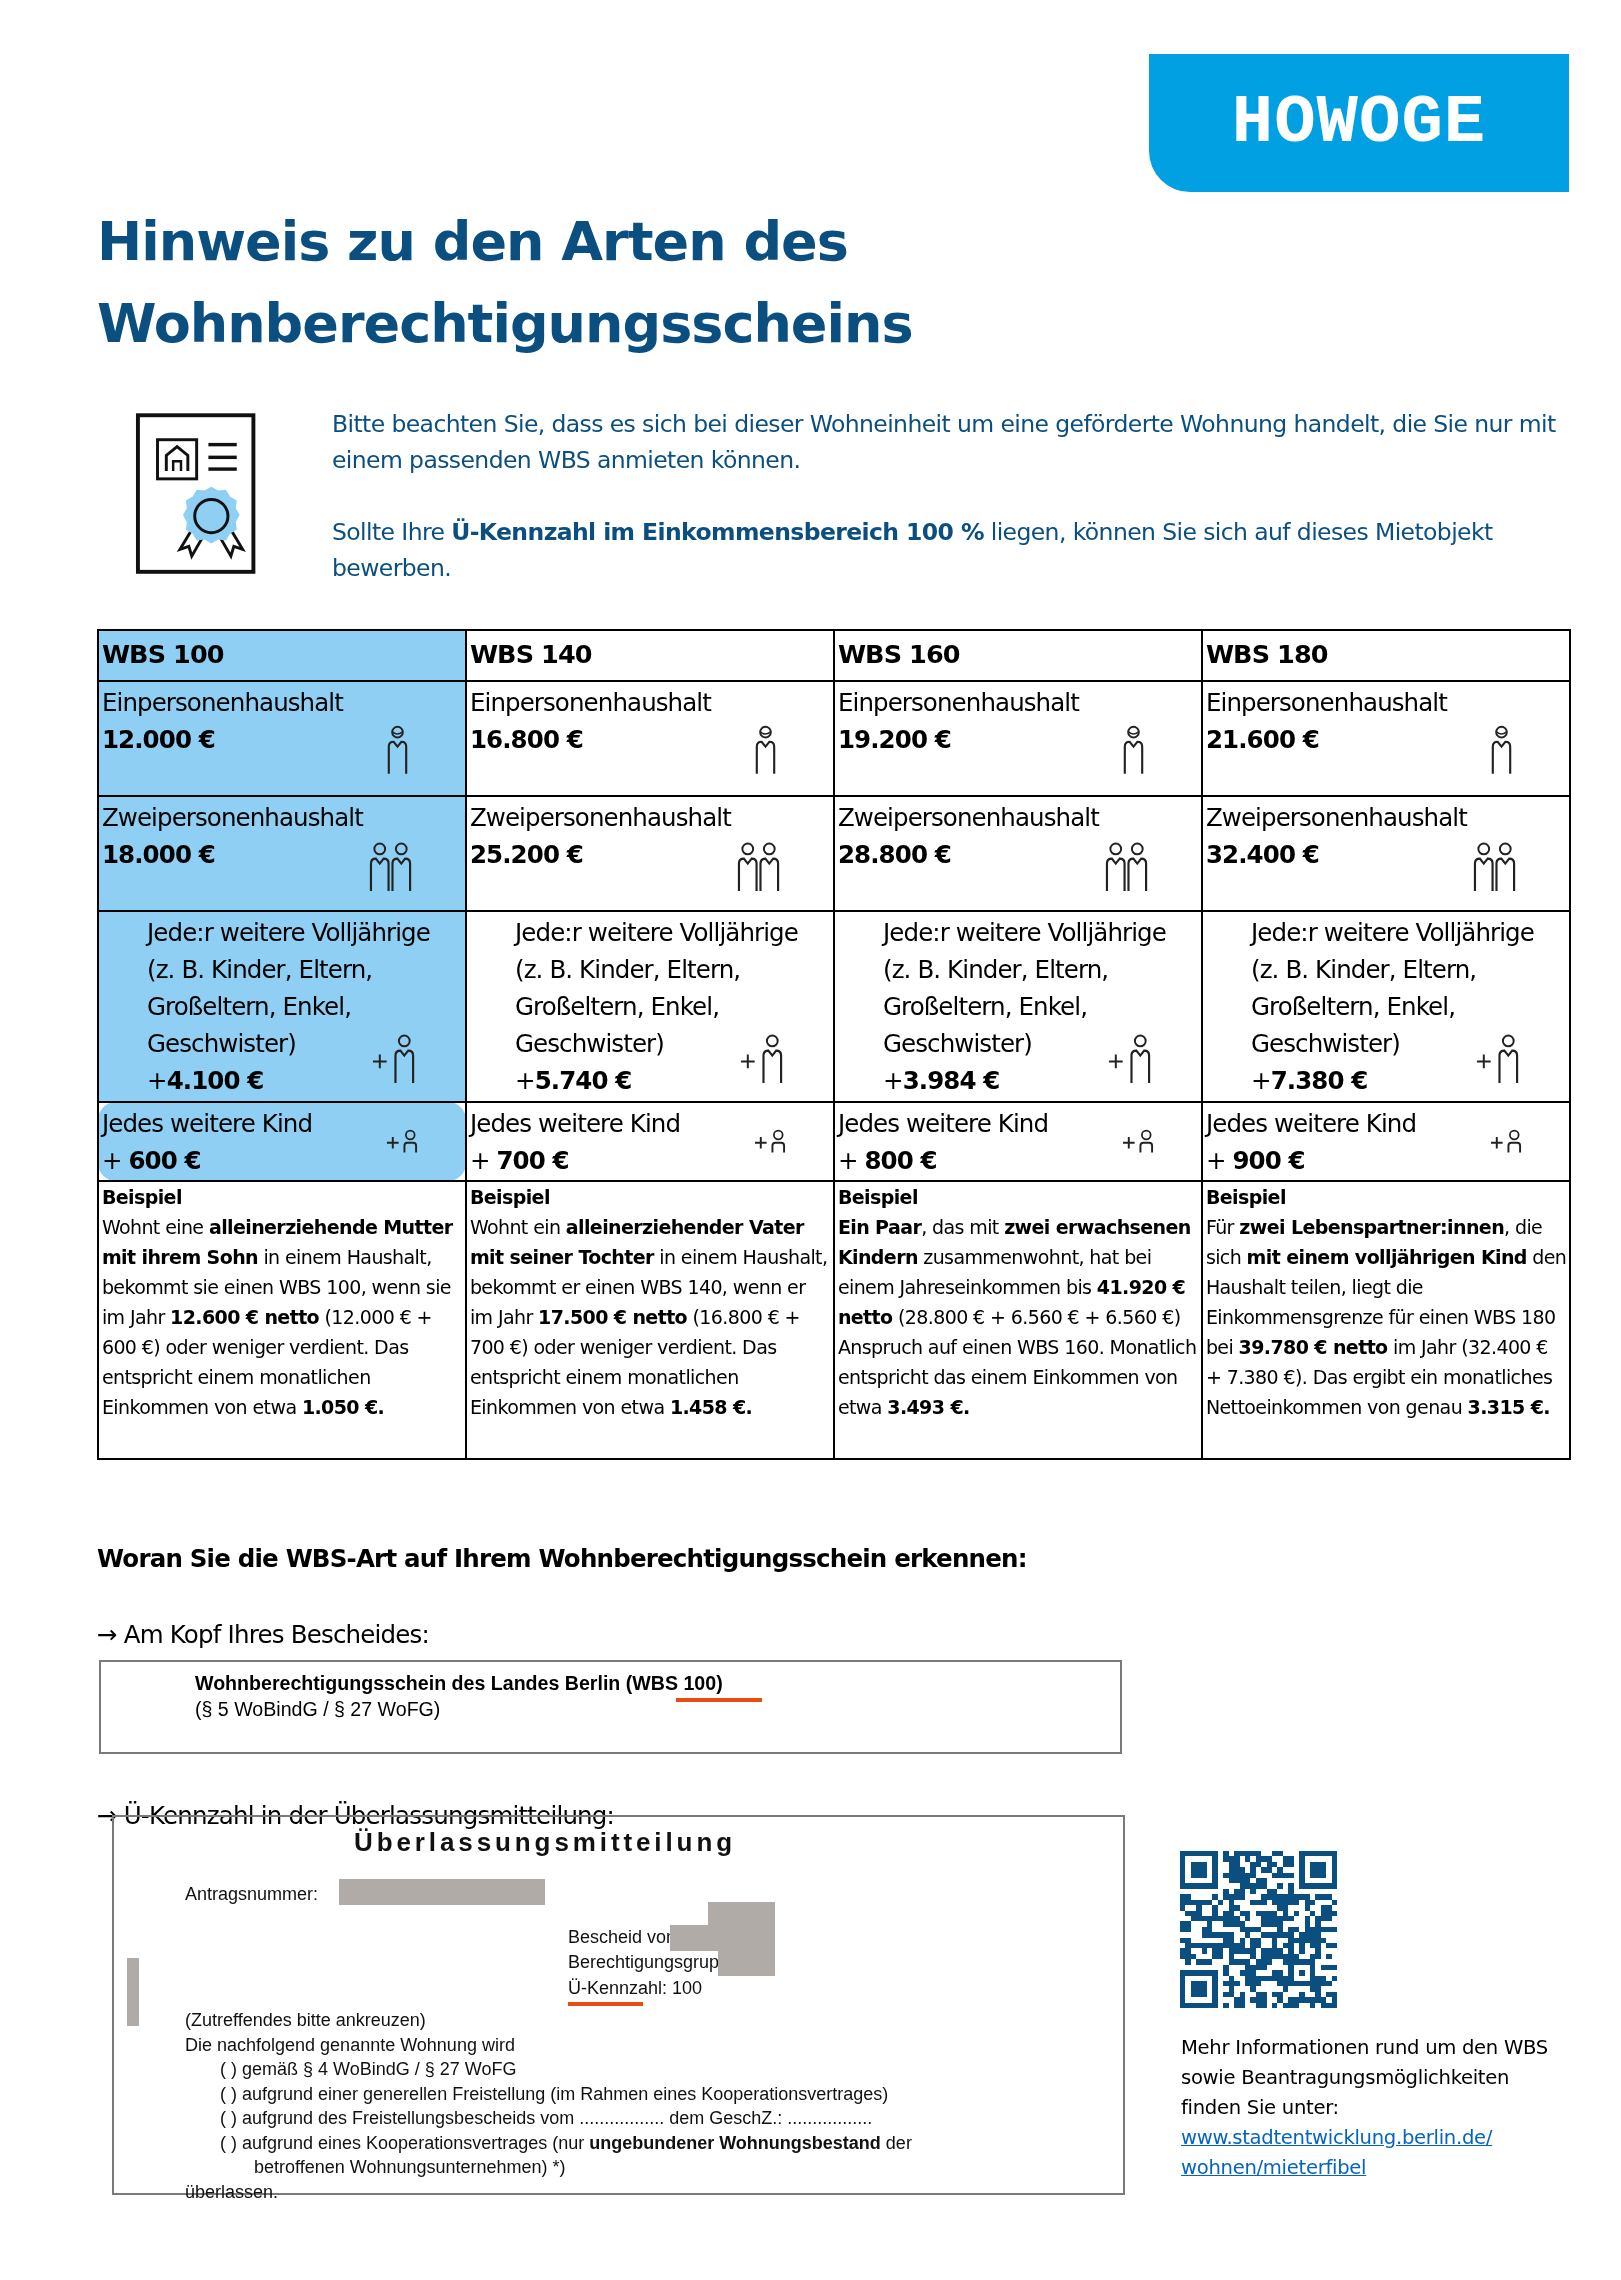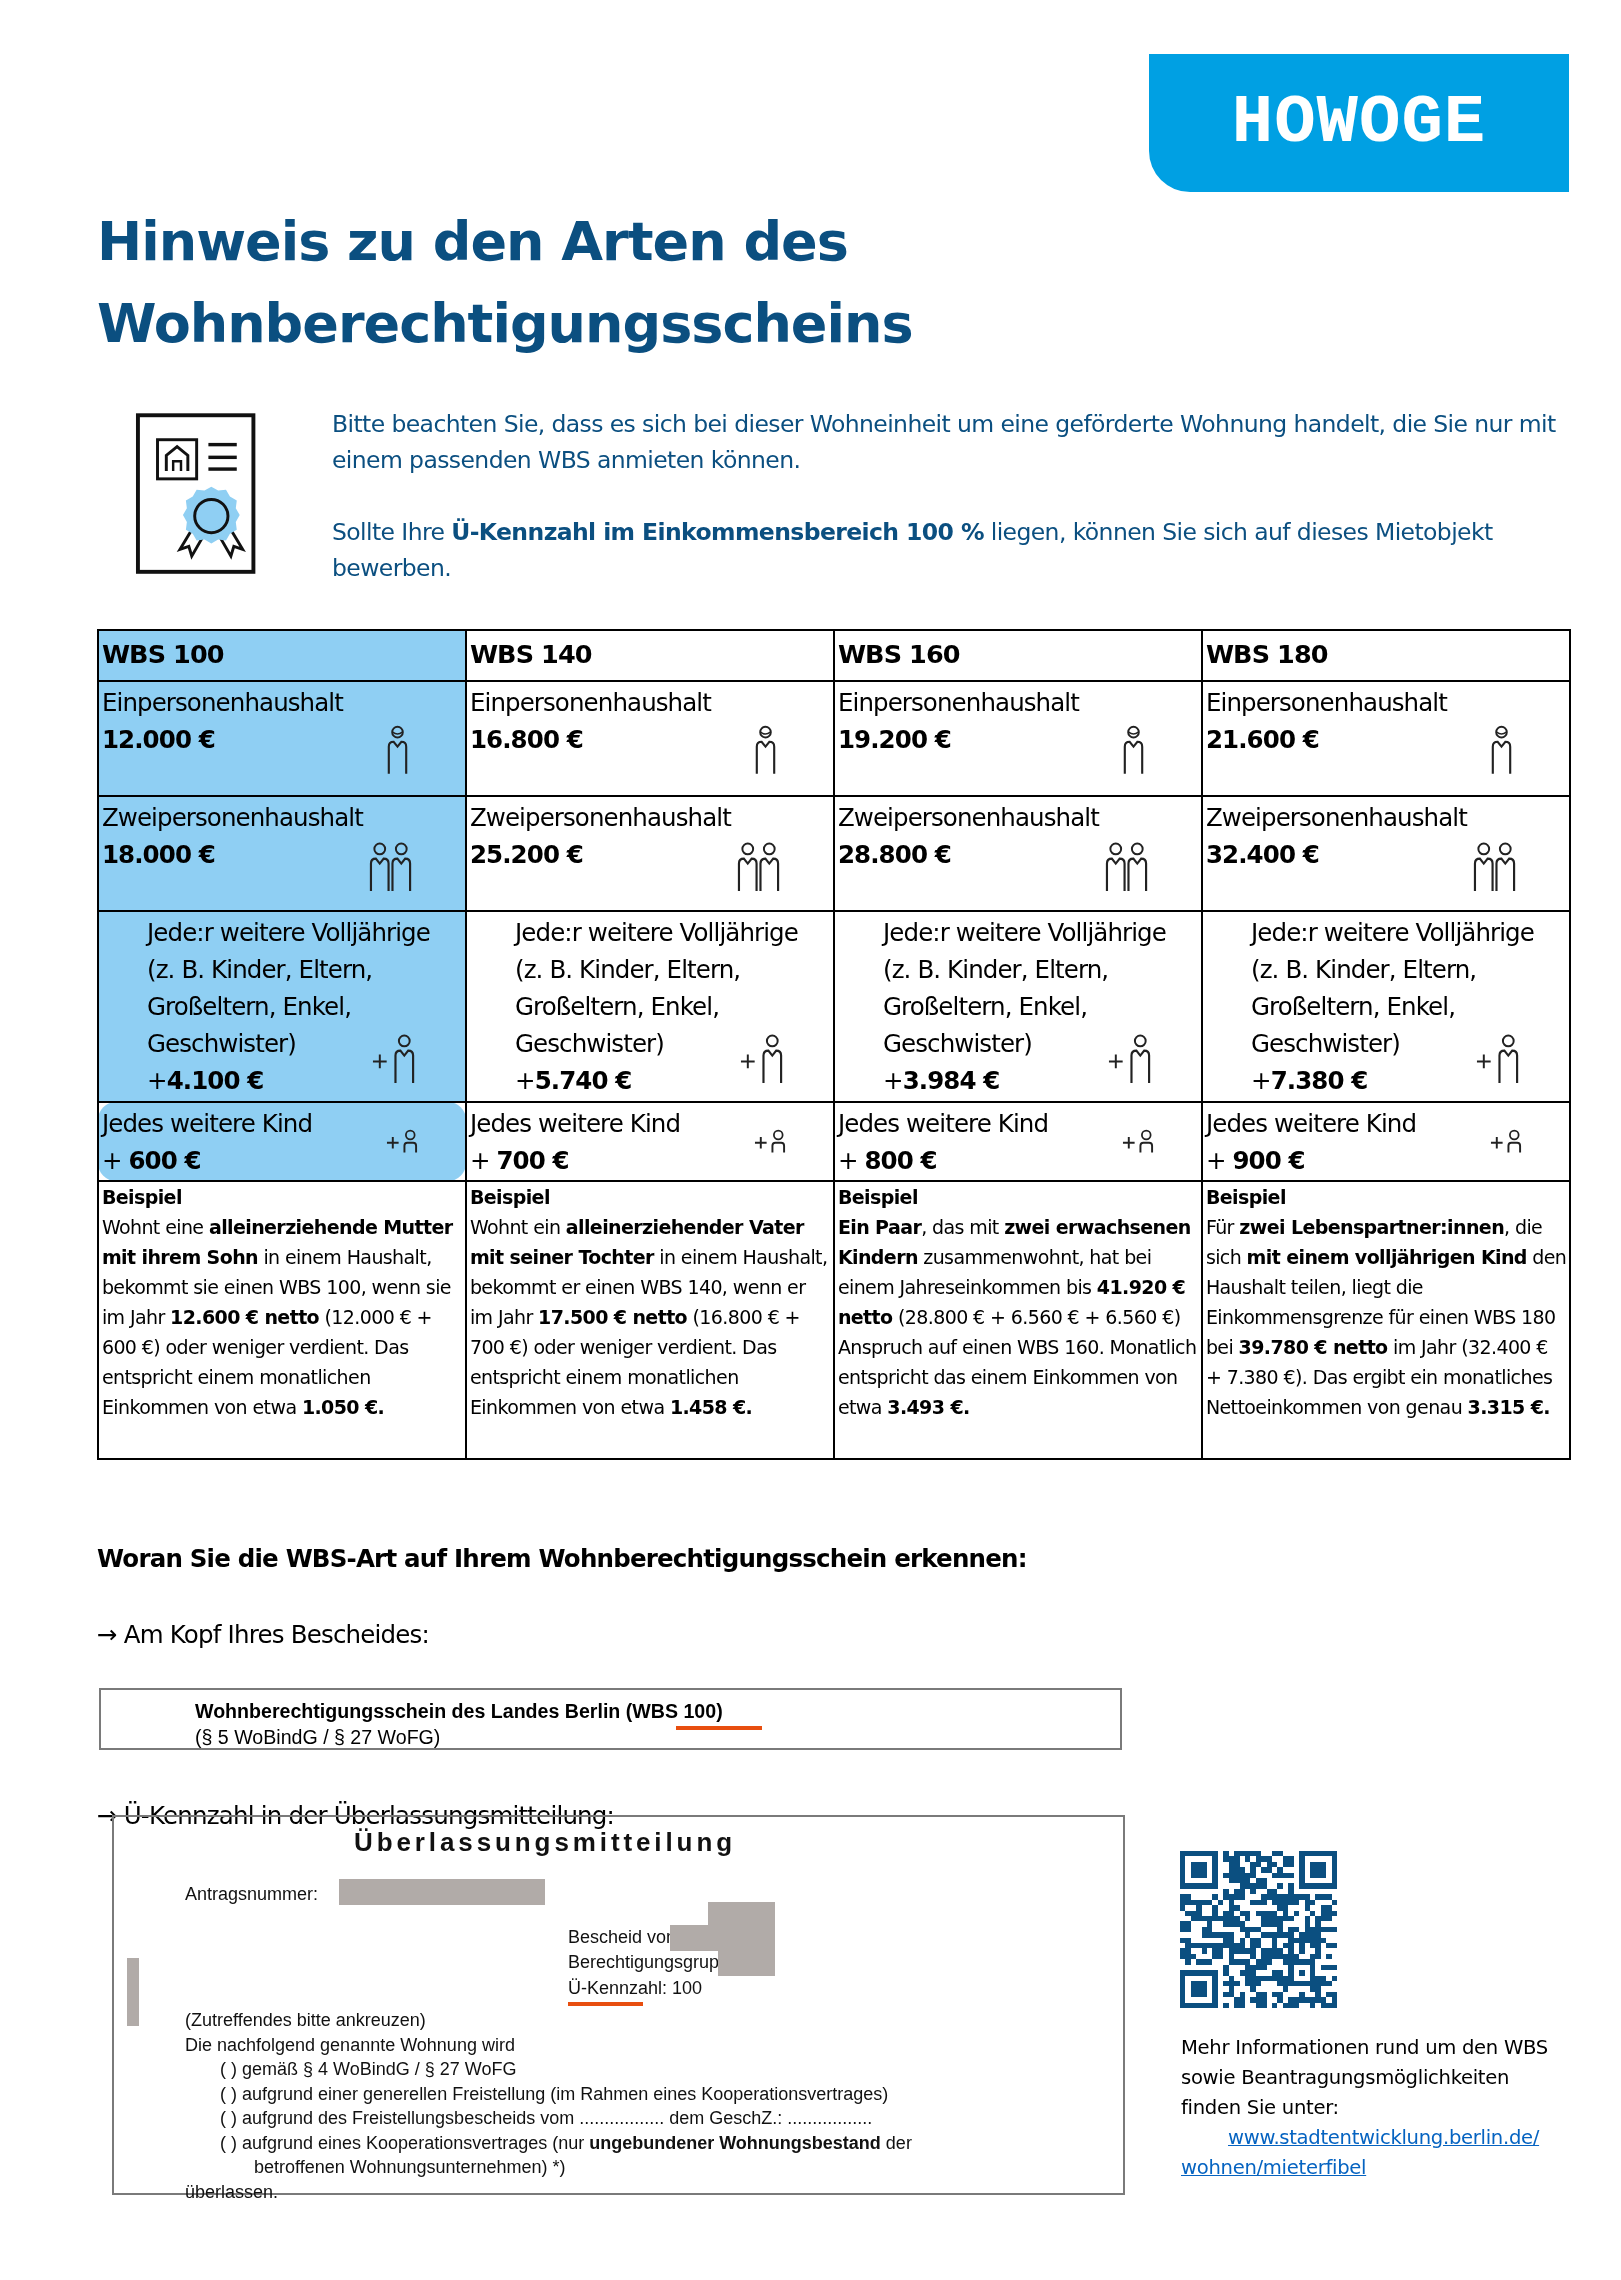--- a/index.html
+++ b/index.html
@@ -18,30 +18,30 @@
   table.wbs tr.r1 td{height:111px;}
   table.wbs tr.r2 td{height:111px;}
   table.wbs tr.r3 td{height:187px;padding-left:48px;}
   table.wbs tr.r4 td{height:75px;border-radius:18px;}
   table.wbs tr.ex td{font-size:19px;line-height:30px;letter-spacing:-0.6px;height:276px;padding-top:0;}
   .amt{font-weight:bold;}
   .plus{font-weight:normal;}
   .pic{position:absolute;}
   .sec-h{left:97px;top:1544px;font-weight:bold;font-size:24.5px;letter-spacing:-0.8px;font-family:"DejaVu Sans",sans-serif;}
   .arrow-line{font-size:24.5px;letter-spacing:-0.8px;}
-  .box1{left:99px;top:1660px;width:1023px;height:62px;border:2.9px solid #7a7a7a;box-sizing:border-box;font-family:"Liberation Sans",sans-serif;margin-top:28px;}
+  .box1{left:99px;top:1660px;width:1023px;height:94px;border:2.9px solid #7a7a7a;box-sizing:border-box;font-family:"Liberation Sans",sans-serif;}
   .box1 .l1{position:absolute;left:94px;top:9.8px;font-weight:bold;font-size:19.6px;}
   .box1 .l2{position:absolute;left:94px;top:36px;font-size:19.6px;}
   .uline{position:absolute;height:3.9px;background:#e84e0f;}
   .box2{left:112px;top:1815px;width:1013px;height:380px;border:2.9px solid #7a7a7a;box-sizing:border-box;font-family:"Liberation Sans",sans-serif;font-size:18px;color:#111;}
   .box2 .t{position:absolute;}
   .redact{position:absolute;background:#b1aba8;}
   .qr{left:1180px;top:1851px;width:157px;height:157px;}
   .more{left:1181px;top:2033px;width:431px;font-size:19.6px;line-height:30px;font-family:"DejaVu Sans",sans-serif;letter-spacing:-0.3px;}
-  .more a{color:#0563c1;text-decoration:underline;margin-left:47px;}
+  .more a{color:#0563c1;text-decoration:underline;}
 </style>
 </head>
 <body>
 
 <div class="abs logo">HOWOGE</div>
 
 <div class="abs title">
   <div>Hinweis zu den Arten des</div>
   <div>Wohnberechtigungsscheins</div>
 </div>

